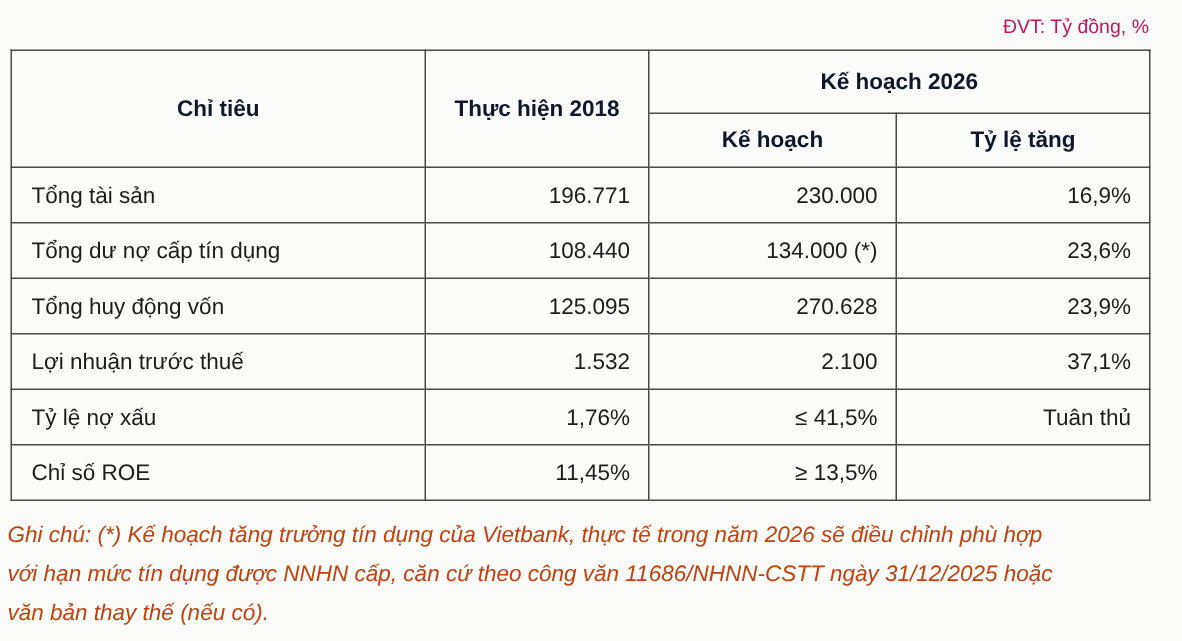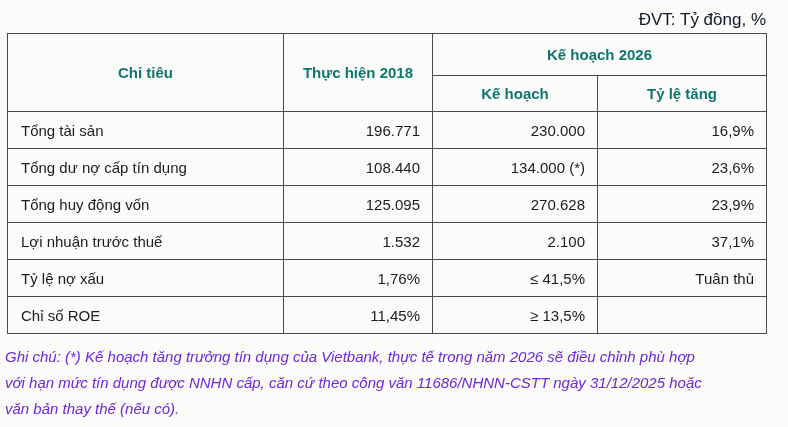--- a/index.html
+++ b/index.html
@@ -12,60 +12,60 @@
       height: 427px;
       position: relative;
       overflow: hidden;
       font-family: "Liberation Sans", "DejaVu Sans", sans-serif;
       color: #1c1c1c;
     }
     .unit {
       position: absolute;
       right: 22px;
       top: 10px;
-      font-size: 17px;
-      color: #0f172a;
+      font-size: 13px;
+      color: #be185d;
     }
     table.plan {
       position: absolute;
       left: 7px;
       top: 33px;
       width: 759px;
       border-collapse: collapse;
       table-layout: fixed;
       font-size: 15px;
     }
     table.plan td, table.plan th {
       border: 1.3px solid #4a4a4a;
       padding: 0 12px;
       height: 37px;
       box-sizing: border-box;
     }
     table.plan th {
       font-weight: bold;
       text-align: center;
-      color: #0f766e;
+      color: #0f172a;
     }
     table.plan th.top-row { height: 42px; }
     table.plan th.sub-row { height: 36px; margin-left: 36px; }
     table.plan td.label { text-align: left; padding-left: 13px; }
     table.plan td.num { text-align: right; padding-right: 12px; }
     .col1 { width: 276px; }
     .col2 { width: 149px; }
     .col3 { width: 165px; }
     .col4 { width: 169px; }
     .note {
       position: absolute;
       left: 5px;
       top: 344px;
       width: 780px;
       font-size: 15px;
       font-style: italic;
       line-height: 26px;
-      color: #6d28d9;
+      color: #c2410c;
     }
   </style>
 </head>
 <body>
 
 <div class="unit">ĐVT: Tỷ đồng, %</div>
 
 <table class="plan">
   <colgroup>
     <col class="col1">

